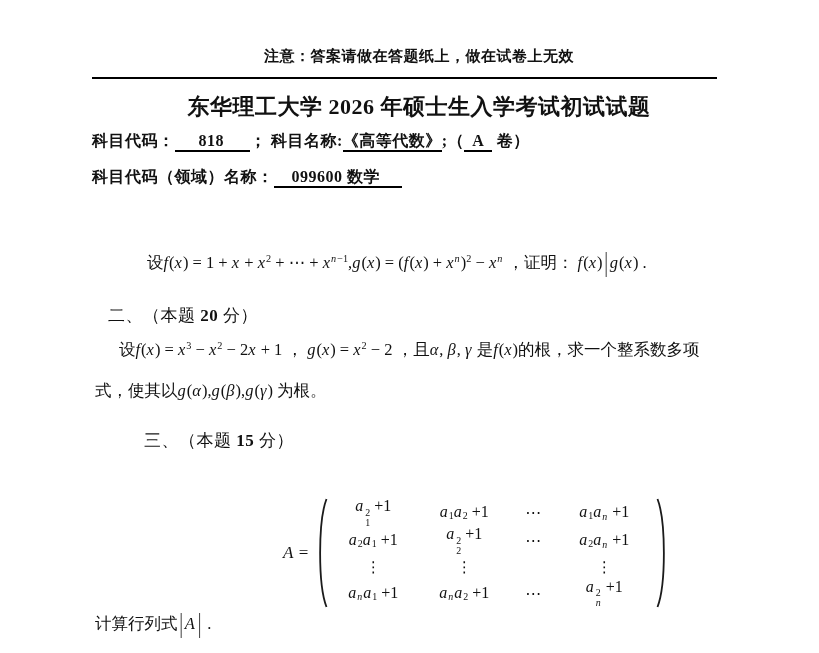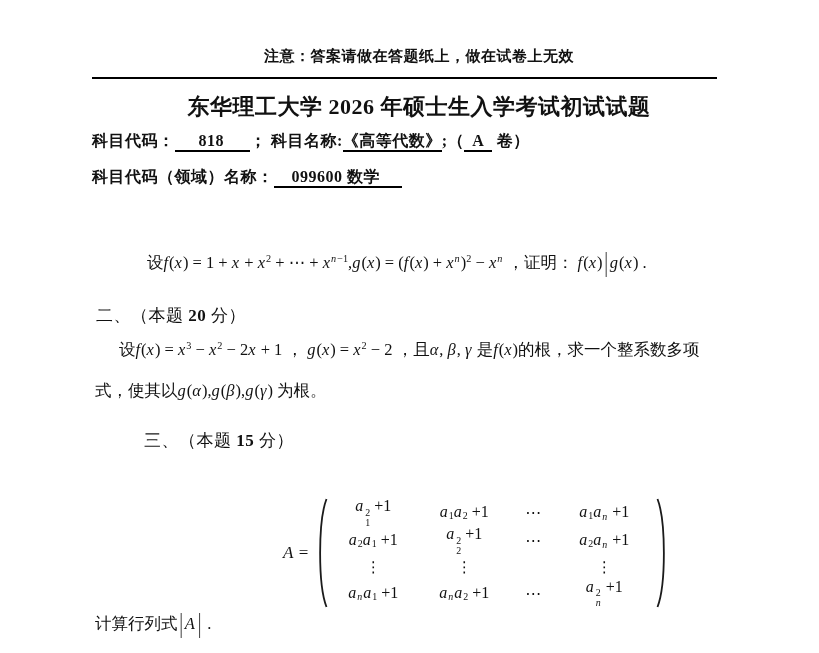--- a/index.html
+++ b/index.html
@@ -36,21 +36,21 @@
   .meta2 { top:167px; left:92px; }
 
   .u  { border-bottom:2px solid #000; padding-bottom:1px; }
   .u-code  { padding-left:24px; padding-right:26px; }
   .u-paper { padding-left:8px;  padding-right:8px; }
   .u-major { padding-left:18px; padding-right:22px; }
 
   .sec-head { font-size:17px; letter-spacing:0.5px; }
   .sec-head b { font-family:"Liberation Serif","DejaVu Serif",serif; }
   .h1 { top:214px; left:104px; }
-  .h2 { top:304px; left:96px; }
+  .h2 { top:304px; left:108px; }
   .h3 { top:429px; left:104px;margin-left:40px; }
 
   .body-line { font-size:16.5px; }
   .b1  { top:252px; left:119px;margin-left:28px; }
   .b2a { top:339px; left:119px; }
   .b2b { top:380px; left:95px;  }
   .b3  { top:460px; left:119px; }
   .bfoot { top:613px; left:95px; }
 
   .body-line i, .mcell i, .mlhs i {

